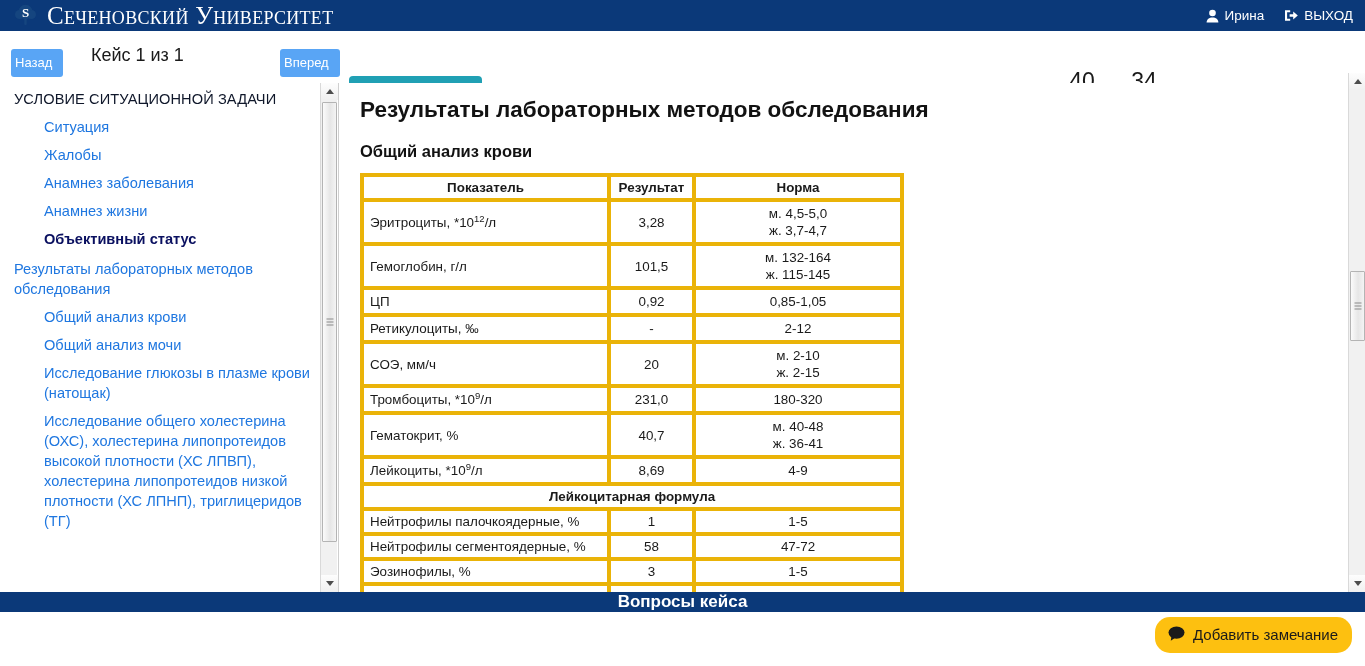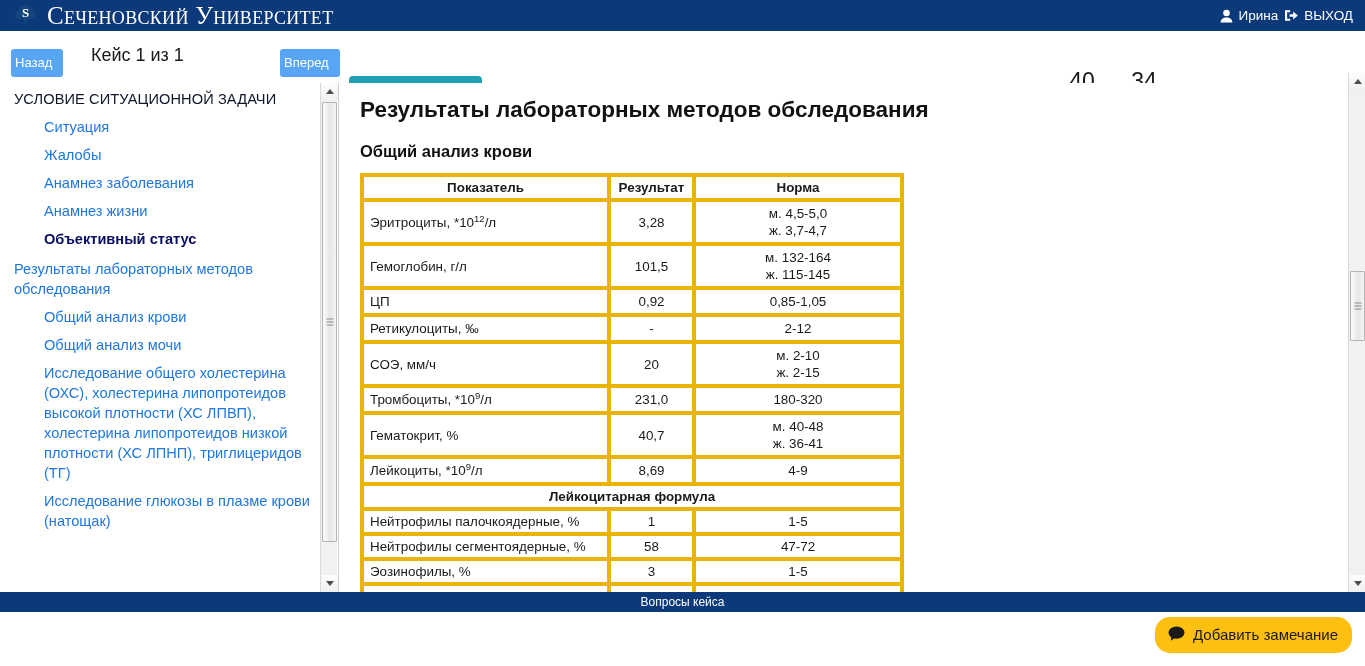--- a/index.html
+++ b/index.html
@@ -30,21 +30,21 @@
     font-family: "Liberation Serif", serif;
     font-size: 25px;
     font-variant: small-caps;
     letter-spacing: 0.3px;
     white-space: nowrap;
   }
   .topbar-right {
     margin-left: auto;
     display: flex; align-items: center;
     padding-right: 12px;
-    gap: 6px;
+    gap: 20px;
   }
   .top-link {
     display: flex; align-items: center; gap: 5px;
     color: #ffffff; font-size: 13.5px;
     text-decoration: none;
     white-space: nowrap;
   }
   .top-link .gi { display: inline-flex; align-items: center; }
 
   
@@ -211,23 +211,24 @@
     text-align: center; font-weight: bold; height: 23px;
   }
   sup { font-size: 9.5px; vertical-align: super; line-height: 0; }
 
   
   .bottombar {
     position: absolute; left: 0; top: 592px;
     width: 1365px; height: 20px;
     background: #0b3979;
     color: #ffffff;
-    font-size: 12px;
+    font-size: 17px;
     display: flex; align-items: center; justify-content: center;
     cursor: pointer;
+    font-weight: bold;
   }
 
   
   #btn-remark {
     position: absolute; right: 13px; top: 617px;
     background: #fdc010;
     color: #1a1a1a;
     font-size: 15px;
     padding: 9px 14px 10px 13px;
     border-radius: 15px;
@@ -296,22 +297,22 @@
   <div class="sidebar-inner" id="sidebar-list">
     <div class="nav-root">УСЛОВИЕ СИТУАЦИОННОЙ ЗАДАЧИ</div>
   <div class="nav-sub"><span>Ситуация</span></div>
       <div class="nav-sub"><span>Жалобы</span></div>
       <div class="nav-sub"><span>Анамнез заболевания</span></div>
       <div class="nav-sub"><span>Анамнез жизни</span></div>
       <div class="nav-sub active"><span>Объективный статус</span></div>
       <div class="nav-l1"><span>Результаты лабораторных методов обследования</span></div>
       <div class="nav-sub"><span>Общий анализ крови</span></div>
       <div class="nav-sub"><span>Общий анализ мочи</span></div>
+      <div class="nav-sub"><span>Исследование глюкозы в плазме крови (натощак)</span></div>
       <div class="nav-sub"><span>Исследование общего холестерина (ОХС), холестерина липопротеидов высокой плотности (ХС ЛПВП), холестерина липопротеидов низкой плотности (ХС ЛПНП), триглицеридов (ТГ)</span></div>
-      <div class="nav-sub"><span>Исследование глюкозы в плазме крови (натощак)</span></div>
     </div>
 </div>
 
 <div class="scroll" id="sidebar-scroll">
   <div class="sc-arrow up">
       <span class="sc-tri up"></span>
     </div>
   <div class="sc-thumb" style="top:19px;height:440px;">
     <span class="sc-grip">
         <i></i>

